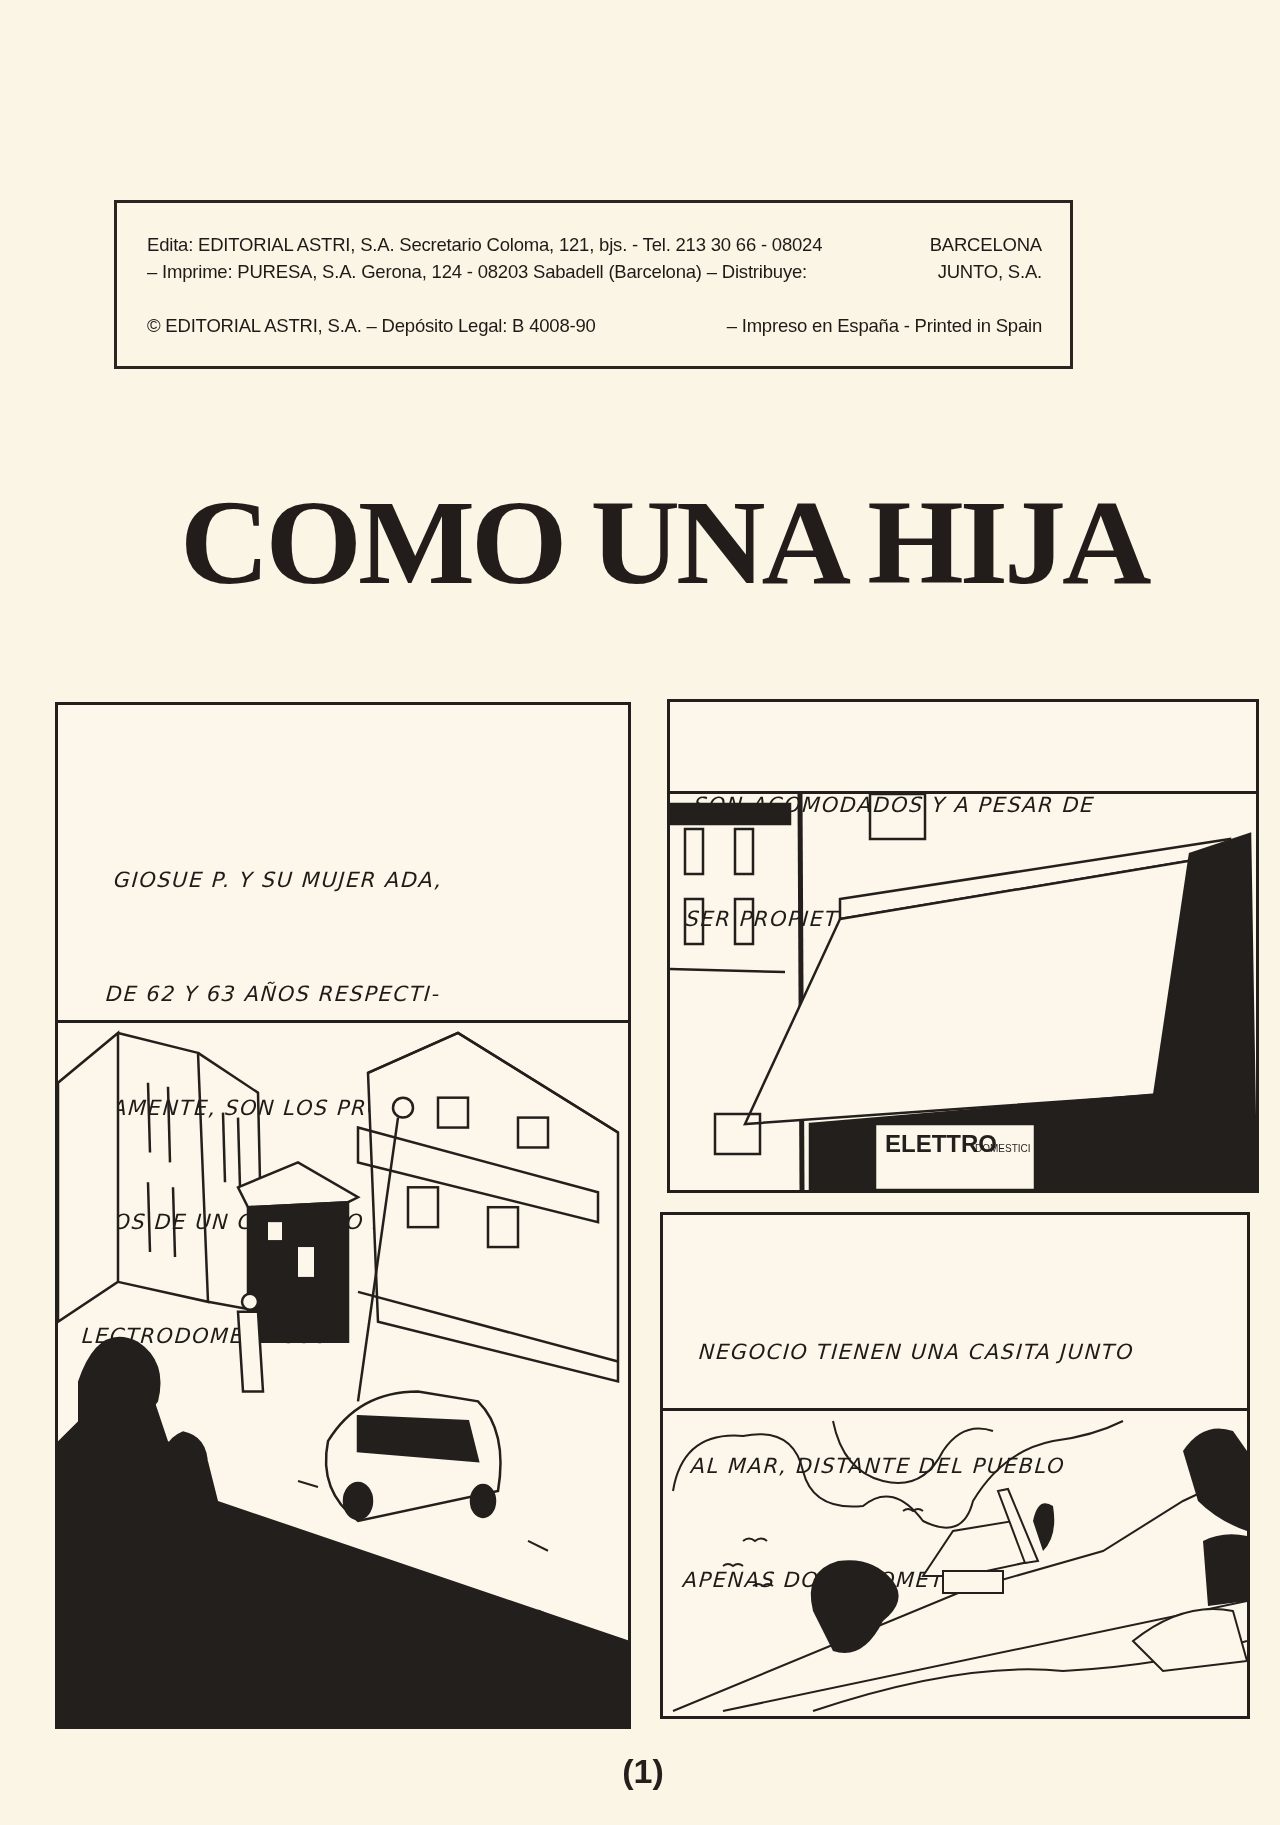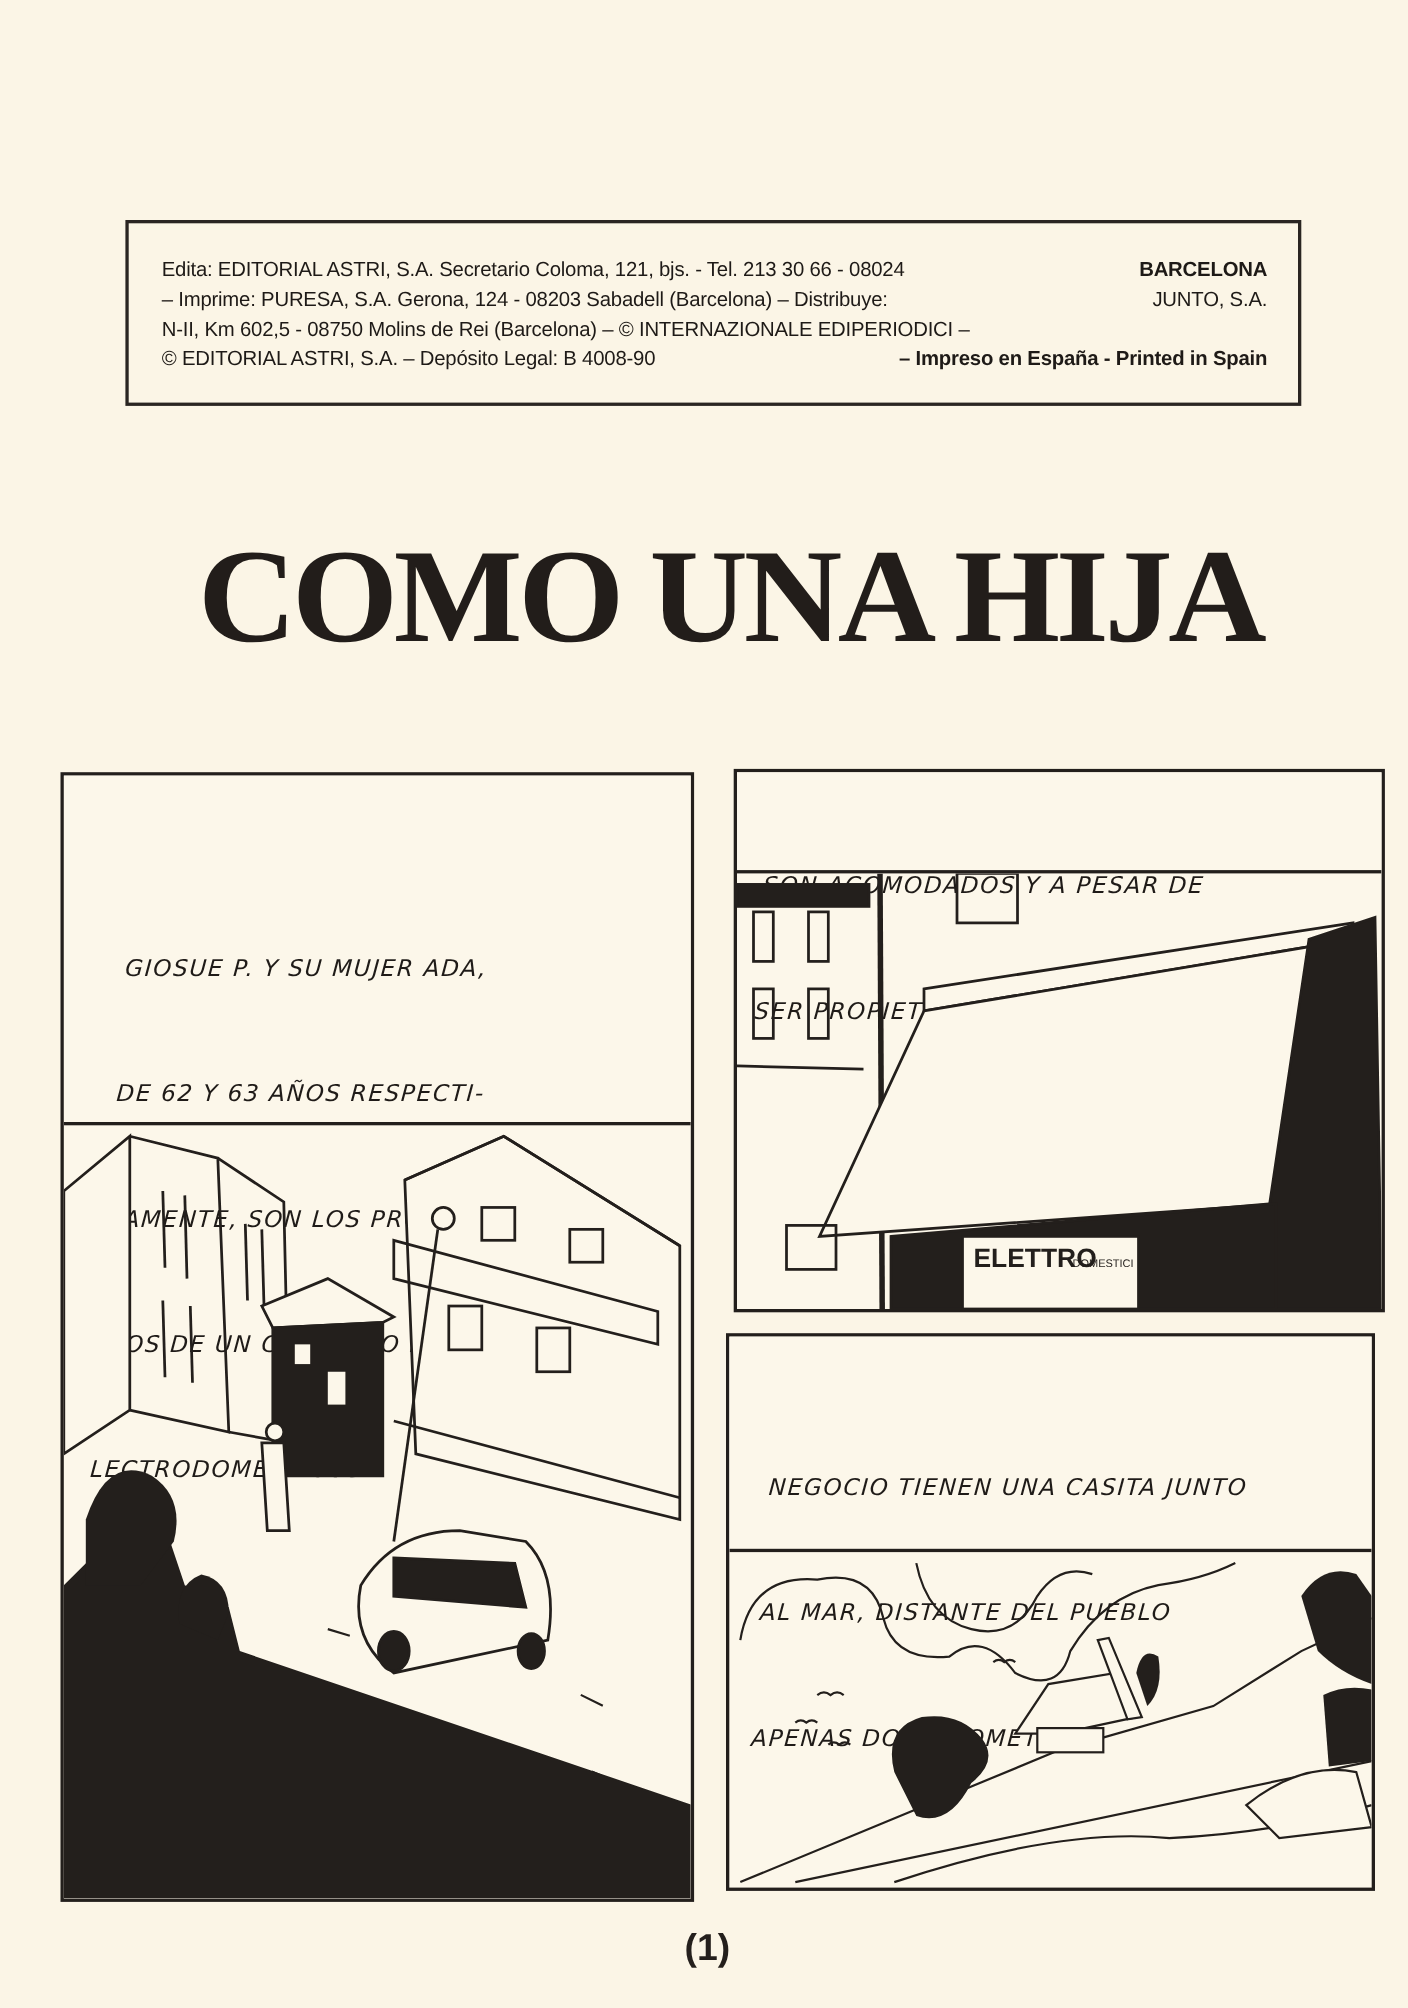--- a/index.html
+++ b/index.html
@@ -5,31 +5,31 @@
     html, body { margin: 0; padding: 0; }
     body {
       width: 1280px; height: 1825px;
       background: #fbf5e6;
       position: relative; overflow: hidden;
       color: #1e1a17;
       font-family: "DejaVu Sans", sans-serif;
     }
     .pub-box {
       position: absolute; left: 114px; top: 200px;
-      width: 1069px; height: 169px;
+      width: 959px; height: 169px;
       border: 3px solid #2a2522; box-sizing: border-box;
     }
     .pub-line {
       position: absolute; left: 30px; right: 28px;
       font-family: "Liberation Sans", sans-serif;
       font-size: 18.5px; line-height: 27px; height: 27px;
       white-space: nowrap; display: flex; justify-content: space-between;
       letter-spacing: -0.2px;
     }
-    .pub-line b { font-weight: 700; }
+    .pub-line b { font-weight: 400; }
     .title {
       position: absolute; left: 180px; top: 478px; width: 930px;
       font-family: "Liberation Serif", serif; font-weight: 700;
       font-size: 124px; line-height: 130px; letter-spacing: -4px;
       text-align: center; color: #221d1a; white-space: nowrap;
       transform: scaleY(0.98);
     }
     .panel {
       position: absolute; border: 3px solid #231f1c; box-sizing: border-box;
       background: #fcf7ea; overflow: hidden;
@@ -58,24 +58,20 @@
 <body>
 
 <div class="pub-box">
   <div class="pub-line" style="top:28px">
     <span>Edita: EDITORIAL ASTRI, S.A. Secretario Coloma, 121, bjs. - Tel. 213 30 66 - 08024</span>
     <b>BARCELONA</b>
   </div>
   <div class="pub-line" style="top:55px">
     <span>– Imprime: PURESA, S.A. Gerona, 124 - 08203 Sabadell (Barcelona) – Distribuye:</span>
     <span>JUNTO, S.A.</span>
-  </div>
-  <div class="pub-line" style="top:82px">
-    <span>N-II, Km 602,5 - 08750 Molins de Rei (Barcelona) – © INTERNAZIONALE EDIPERIODICI –</span>
-    <span></span>
   </div>
   <div class="pub-line" style="top:109px">
     <span>© EDITORIAL ASTRI, S.A. – Depósito Legal:  B 4008-90</span>
     <b>– Impreso en España - Printed in Spain</b>
   </div>
 </div>
 
 <div class="title">COMO UNA HIJA</div>
 
 <div class="panel" style="left:55px; top:702px; width:576px; height:1027px;">

